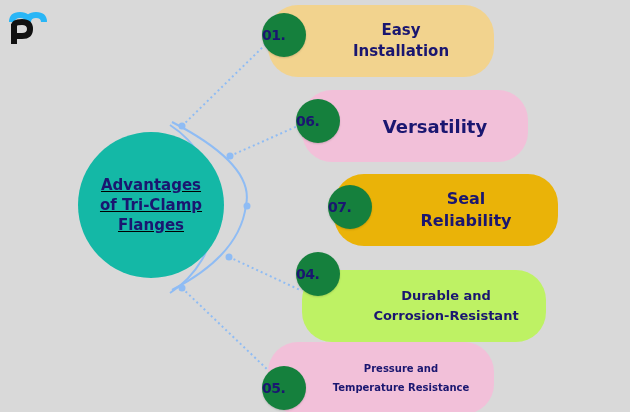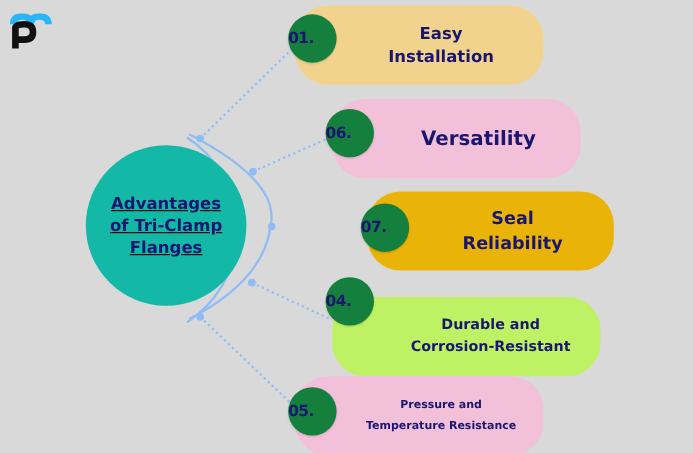--- a/index.html
+++ b/index.html
@@ -95,15 +95,15 @@
 Corrosion-Resistant</span>
 </div>
 <div class="badge" style="left:296px; top:252px;">
   <span class="badge-num">04.</span>
 </div>
 
 <div class="pill" style="left:268px; top:342px; width:226px; background:#f2c0d9; padding-left:40px;">
   <span class="pill-label" style="font-size:10px; line-height:19px;">Pressure and
 Temperature Resistance</span>
 </div>
-<div class="badge" style="left:262px; top:352px;">
+<div class="badge" style="left:262px; top:366px;">
   <span class="badge-num">05.</span>
 </div>
 
 </body></html>

